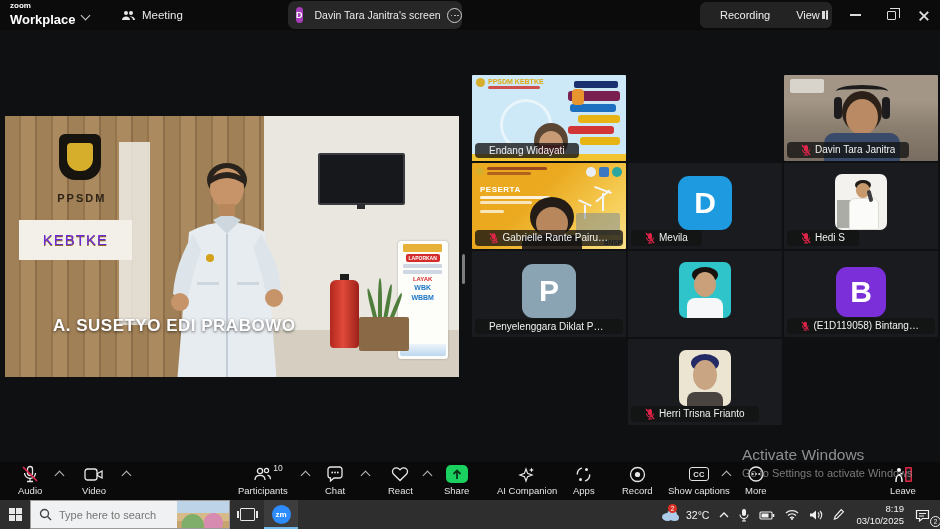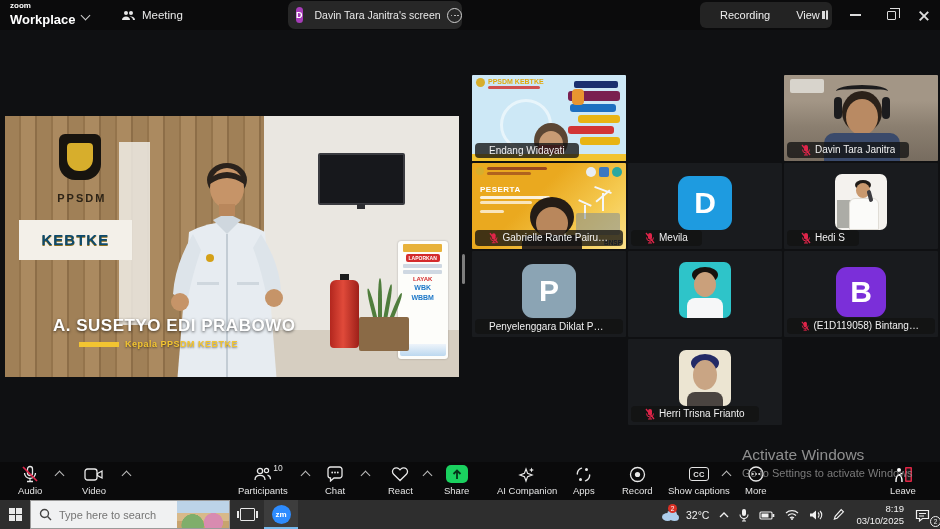--- a/index.html
+++ b/index.html
@@ -36,21 +36,21 @@
   .main-video { position:absolute; left:5px; top:116px; width:454px; height:261px; background:#2a241d; overflow:hidden; }
   .wood { position:absolute; left:0; top:0; width:57%; height:100%;
     background:repeating-linear-gradient(90deg,#a08057 0 14px,#94744c 14px 16px,#ab8a60 16px 30px,#8d6e48 30px 32px); }
   .wall { position:absolute; left:57%; top:0; width:43%; height:82%; background:#eae7e1; }
   .floor { position:absolute; left:57%; top:82%; width:43%; height:18%; background:#d6cec1; }
   .doorcol { position:absolute; left:25%; top:10%; width:7%; height:70%; background:#efece6; opacity:.85; }
   .shield-logo { position:absolute; left:12%; top:7%; width:42px; height:46px; background:#17140f; border-radius:6px 6px 16px 16px; display:flex; align-items:center; justify-content:center; }
   .shield-logo .inner { width:26px; height:28px; background:#d7ae2c; border-radius:4px 4px 12px 12px; }
   .wall-ppsdm { position:absolute; left:11.5%; top:29%; color:#2e2417; font-size:11px; font-weight:bold; letter-spacing:2px; }
   .sign-panel { position:absolute; left:3%; top:40%; width:25%; height:15%; background:#f3f0e9; display:flex; align-items:center; justify-content:center; }
-  .sign-panel span { color:#0c4a6e; font-weight:bold; font-size:15px; letter-spacing:1px; text-shadow:0 1px 0 #8a6d1d; }
+  .sign-panel span { color:#6d28d9; font-weight:normal; font-size:15px; letter-spacing:1px; text-shadow:0 1px 0 #8a6d1d; }
   .tv { position:absolute; left:69%; top:14%; width:19%; height:20%; background:#17181c; border:2px solid #3a3b40; border-radius:2px; }
   .tv::after { content:""; position:absolute; left:45%; bottom:-6px; width:10%; height:5px; background:#2c2d31; }
   .banner { position:absolute; left:86.5%; top:48%; width:11%; height:45%; background:#fdfdfa; border-radius:3px; box-shadow:0 0 2px rgba(0,0,0,.3); padding:3px 2px; display:flex; flex-direction:column; align-items:center; gap:2px; }
   .banner .b-red { background:#d42b2b; color:#fff; font-size:5px; font-weight:bold; padding:1px 3px; border-radius:2px; }
   .banner .b-bar1 { width:84%; height:8px; background:#e8b23a; border-radius:1px; }
   .banner .b-bar2 { width:84%; height:4px; background:#cfd8e2; border-radius:1px; }
   .banner .b-layak { color:#d42b2b; font-size:6px; font-weight:bold; }
   .banner .b-wbk { color:#1e78c8; font-size:7px; font-weight:bold; line-height:1.05; text-align:center; }
   .banner .b-wave { width:100%; height:12px; margin-top:auto; background:linear-gradient(180deg,#eef4fa,#bcd8ef); border-radius:0 0 2px 2px; }
   .extinguisher { position:absolute; left:71.5%; top:63%; width:6.5%; height:26%; background:linear-gradient(90deg,#b3271e,#e04a3a 45%,#9e2019); border-radius:6px 6px 4px 4px; }
@@ -225,24 +225,20 @@
       <path d="M108 80 Q126 108 128 136 L114 144 Q108 114 100 94 Z" fill="#dde4ea"></path>
       <circle cx="27" cy="148" r="9" fill="#c69468"></circle>
       <circle cx="121" cy="144" r="9" fill="#c69468"></circle>
       <circle cx="57" cy="104" r="4" fill="#d4a017"></circle>
       <rect x="44" y="128" width="22" height="3" fill="#cfd7de"></rect>
       <rect x="84" y="128" width="22" height="3" fill="#cfd7de"></rect>
     </svg>
 
     <div class="name-overlay">
       <div class="nm">A. SUSETYO EDI PRABOWO</div>
-      <div class="sub">
-        <div class="bar"></div>
-        <div class="ttl">Kepala PPSDM KEBTKE</div>
-      </div>
     </div>
   </div>
 
   <div class="grid-scrollbar"></div>
 
   <div class="tile" style="left:472px; top:75px">
     <div class="abs" style="inset:0; background:#cde8f6"></div>
     <div class="abs" style="left:4px; top:3px; width:9px; height:9px; border-radius:50%; background:#d7ae2c"></div>
     <div class="abs" style="left:16px; top:3px; color:#e0a90f; font-size:7px; font-weight:bold">PPSDM KEBTKE</div>
     <div class="abs" style="left:16px; top:11px; width:52px; height:3px; background:#d05050; border-radius:2px"></div>

